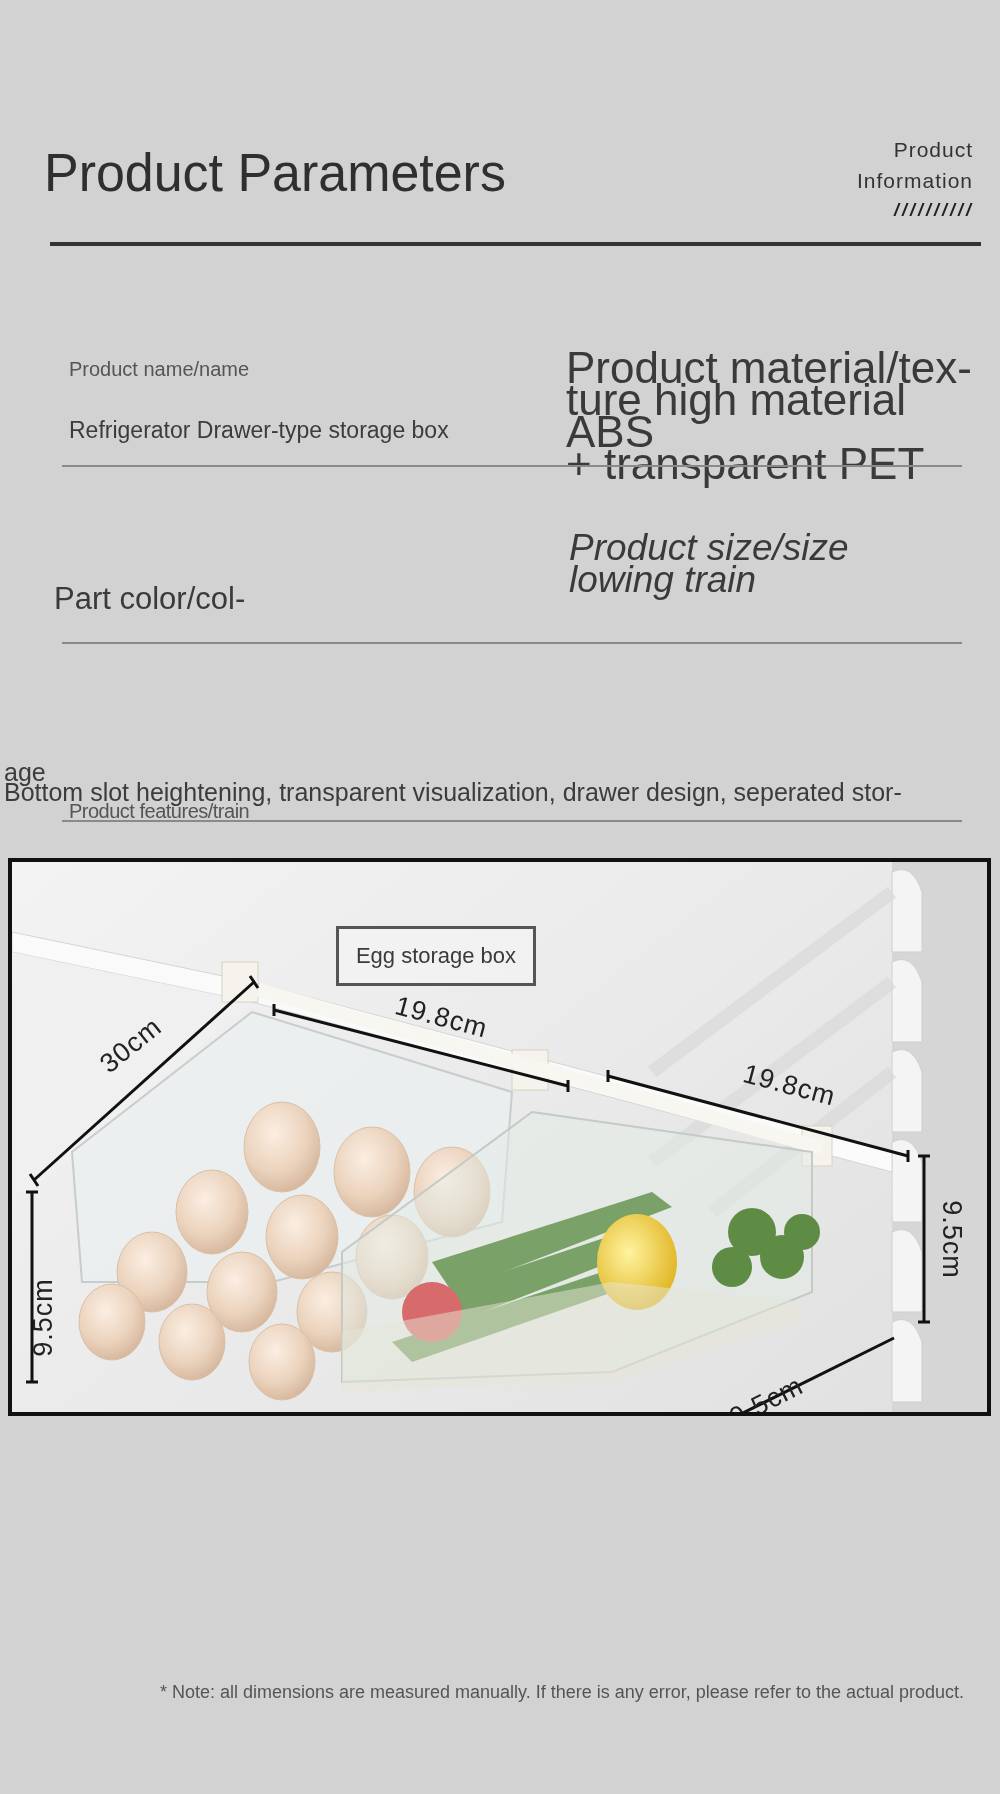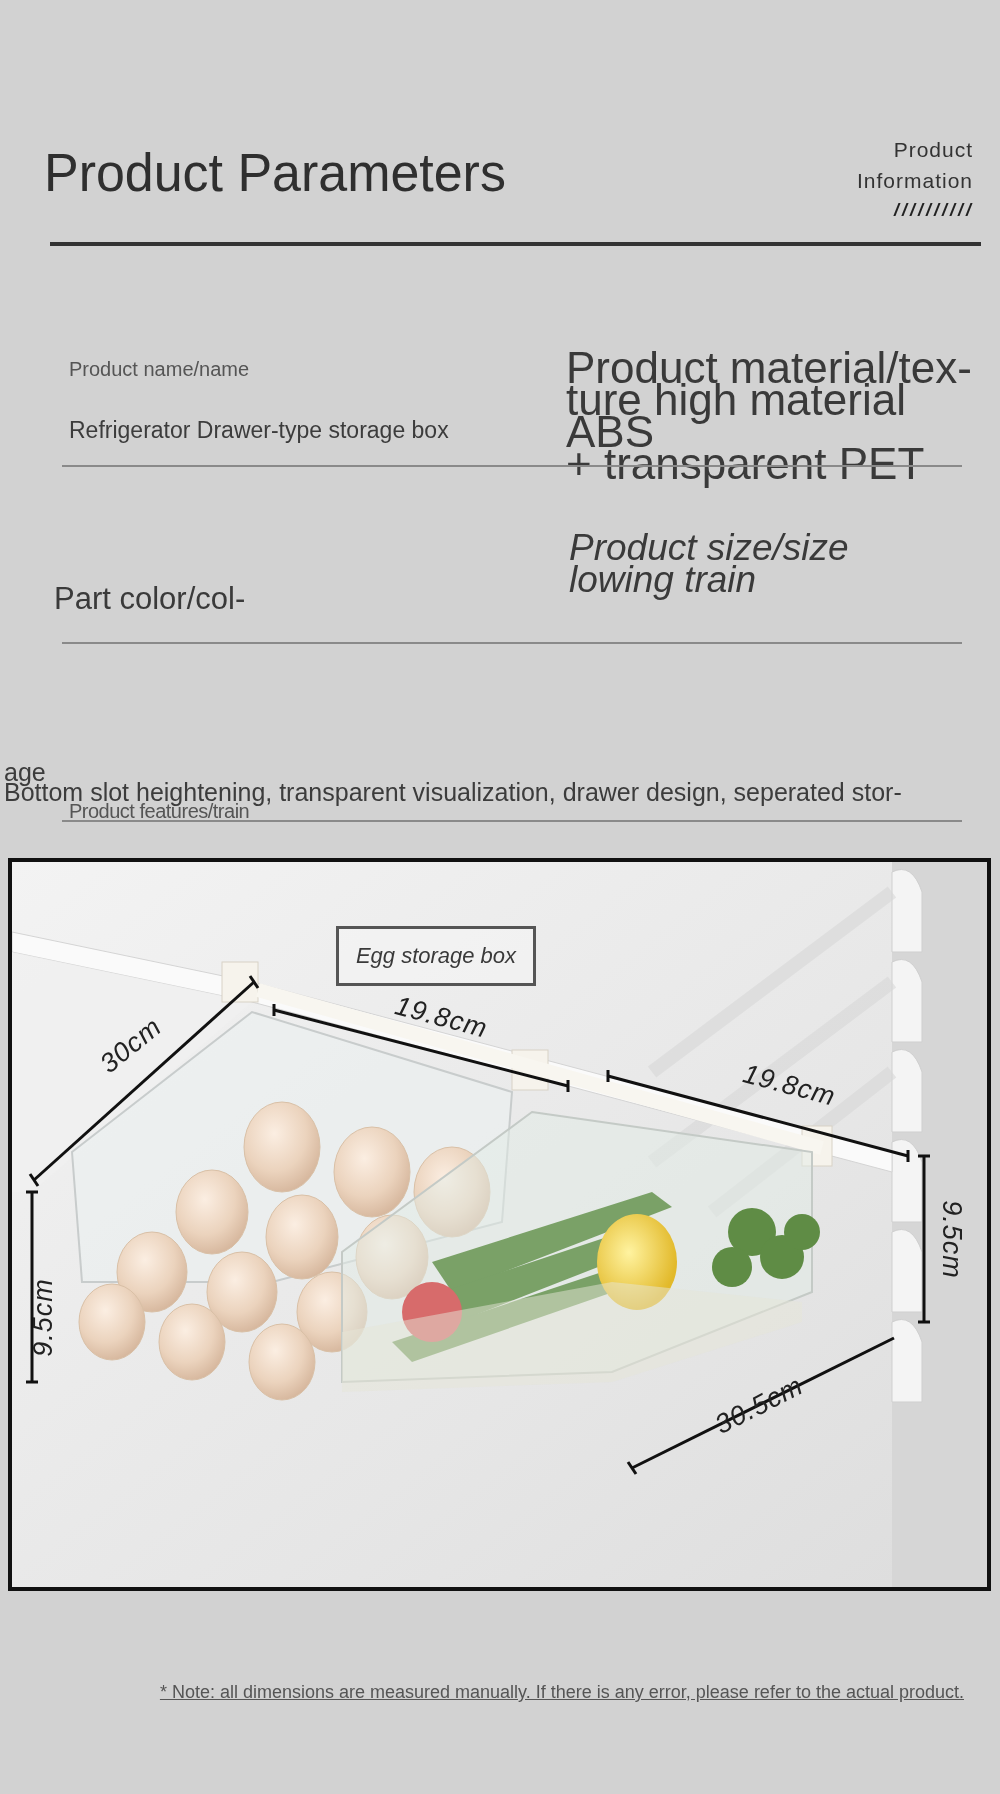--- a/index.html
+++ b/index.html
@@ -9,26 +9,26 @@
   .title { position: absolute; left: 44px; top: 142px; font-size: 53px; color: #2f2f2f; letter-spacing: 0px; transform: scaleX(0.98); transform-origin: left; }
   .info { position: absolute; right: 27px; top: 134px; text-align: right; font-size: 21px; color: #333; line-height: 31px; letter-spacing: 1px; }
   .slashes { position: absolute; right: 26px; top: 200px; font-size: 18px; color: #222; letter-spacing: 3px; font-style: italic; font-weight: bold; }
   .hr-main { position: absolute; left: 50px; top: 242px; width: 931px; height: 4px; background: #333; }
 
   .lbl-sm { position: absolute; font-size: 20px; color: #555; }
   .val-md { position: absolute; font-size: 23px; color: #3c3c3c; }
   .val-lg { position: absolute; font-size: 44px; color: #3a3a3a; line-height: 32px; }
   .hr { position: absolute; left: 62px; width: 900px; height: 2px; background: #8a8a8a; }
 
-  .photo { position: absolute; left: 8px; top: 858px; width: 983px; height: 733px; border: 4px solid #111; background: #ffffff; overflow: hidden; font-style: italic; }
+  .photo { position: absolute; left: 8px; top: 858px; width: 983px; height: 558px; border: 4px solid #111; background: #ffffff; overflow: hidden; }
   .photo svg { position: absolute; left: 0; top: 0; }
   .tag { position: absolute; border: 3px solid #555; background: rgba(245,245,245,0.6); color: #3a3a3a; font-size: 22px; display: flex; align-items: center; justify-content: center; }
   .dim { position: absolute; font-size: 27px; color: #222; letter-spacing: 1px; white-space: nowrap; }
 
-  .note { position: absolute; right: 36px; top: 1682px; font-size: 18px; color: #555; text-decoration: underline; }
+  .note { position: absolute; right: 36px; top: 1682px; font-size: 18px; color: #555; }
 </style>
 </head>
 <body>
 
 <div class="title">Product Parameters</div>
 <div class="info">
   <div>Product</div>
   <div>Information</div>
 </div>
 <div class="slashes">//////////</div>

